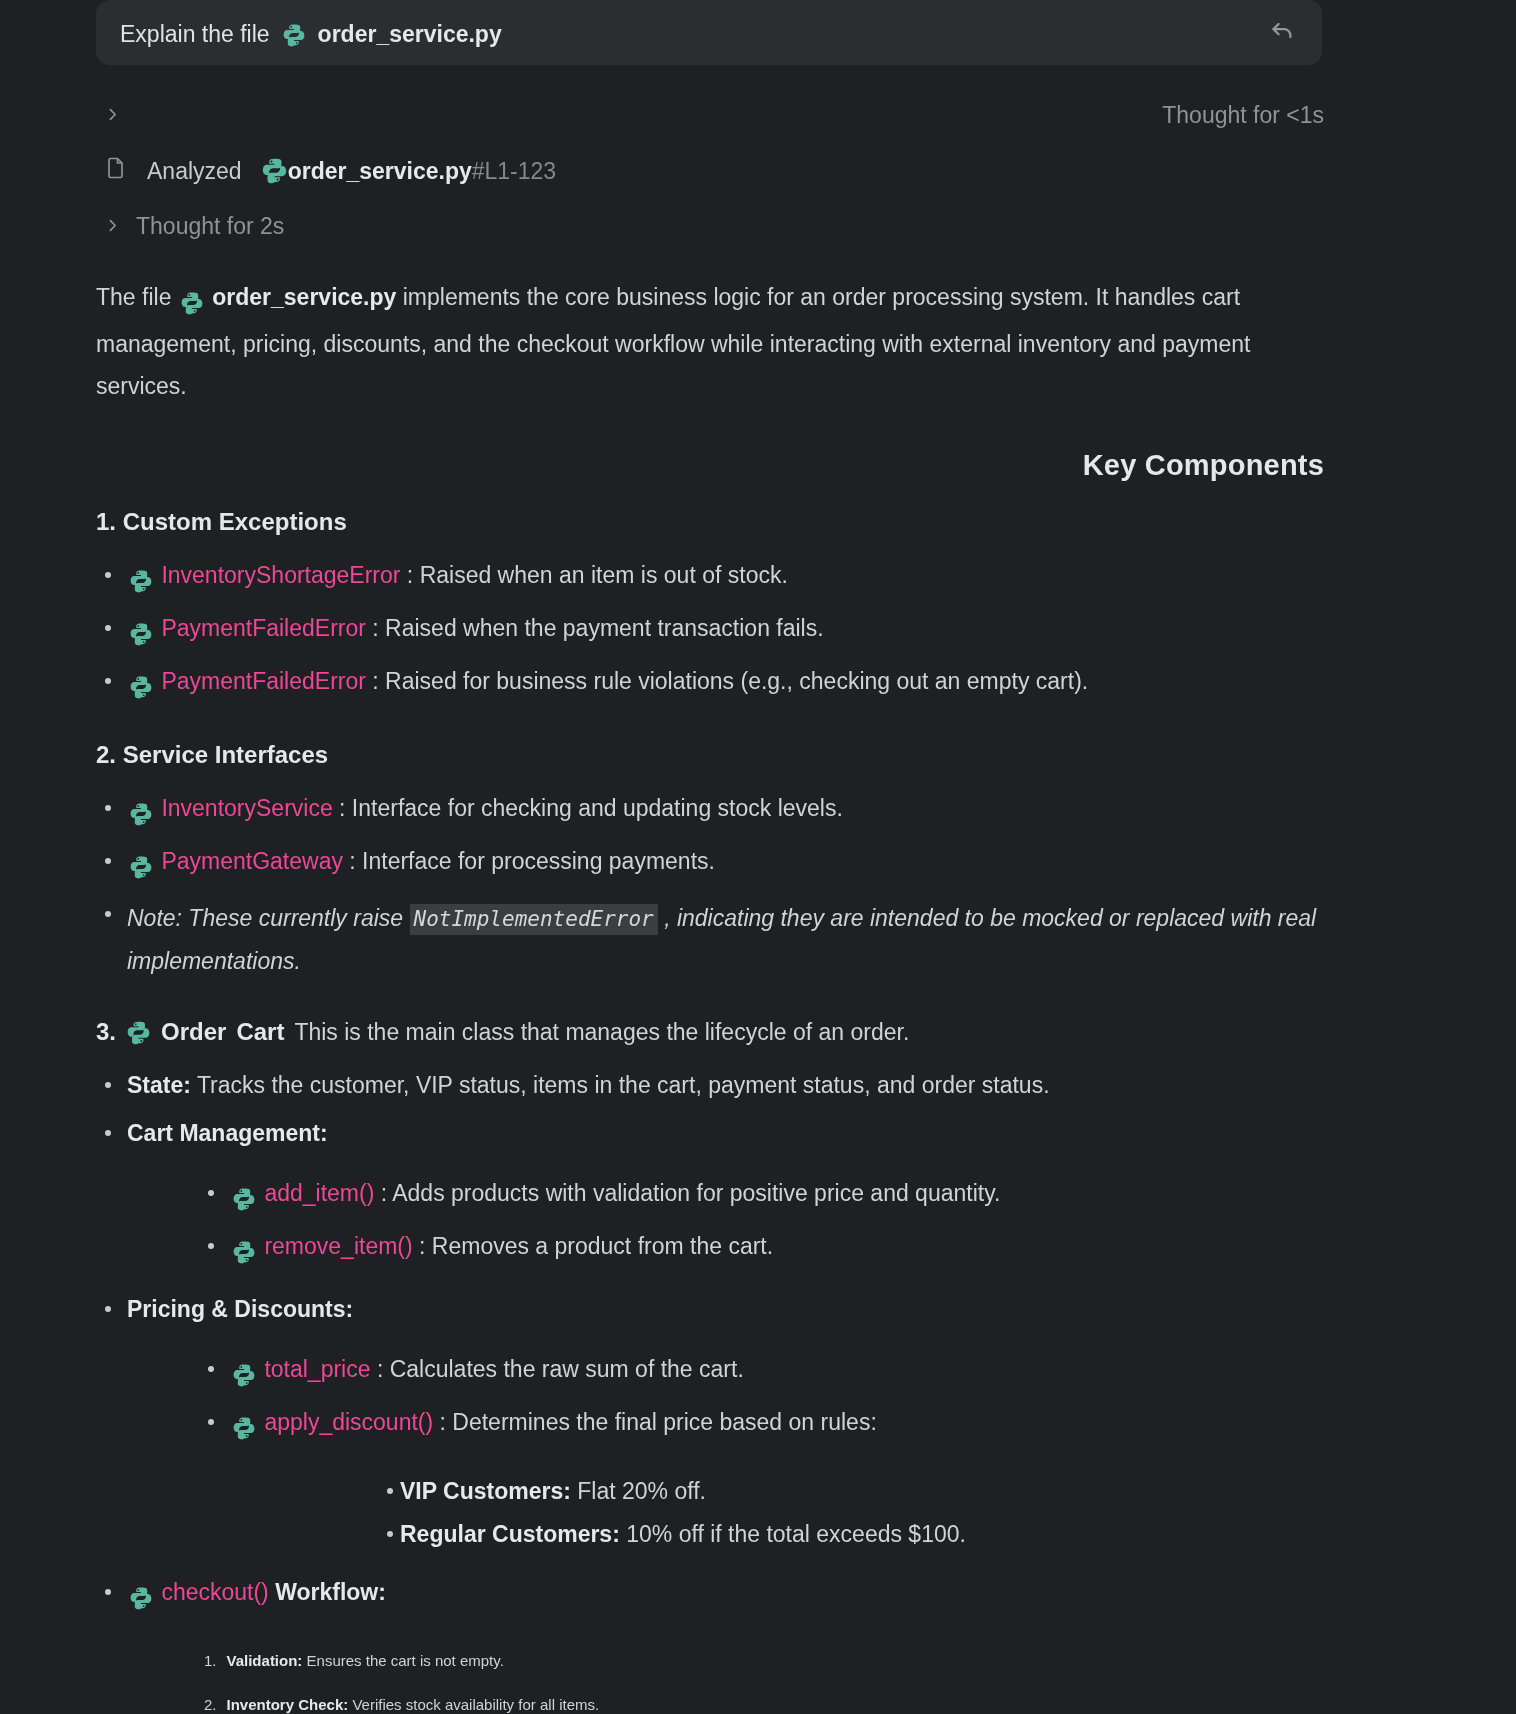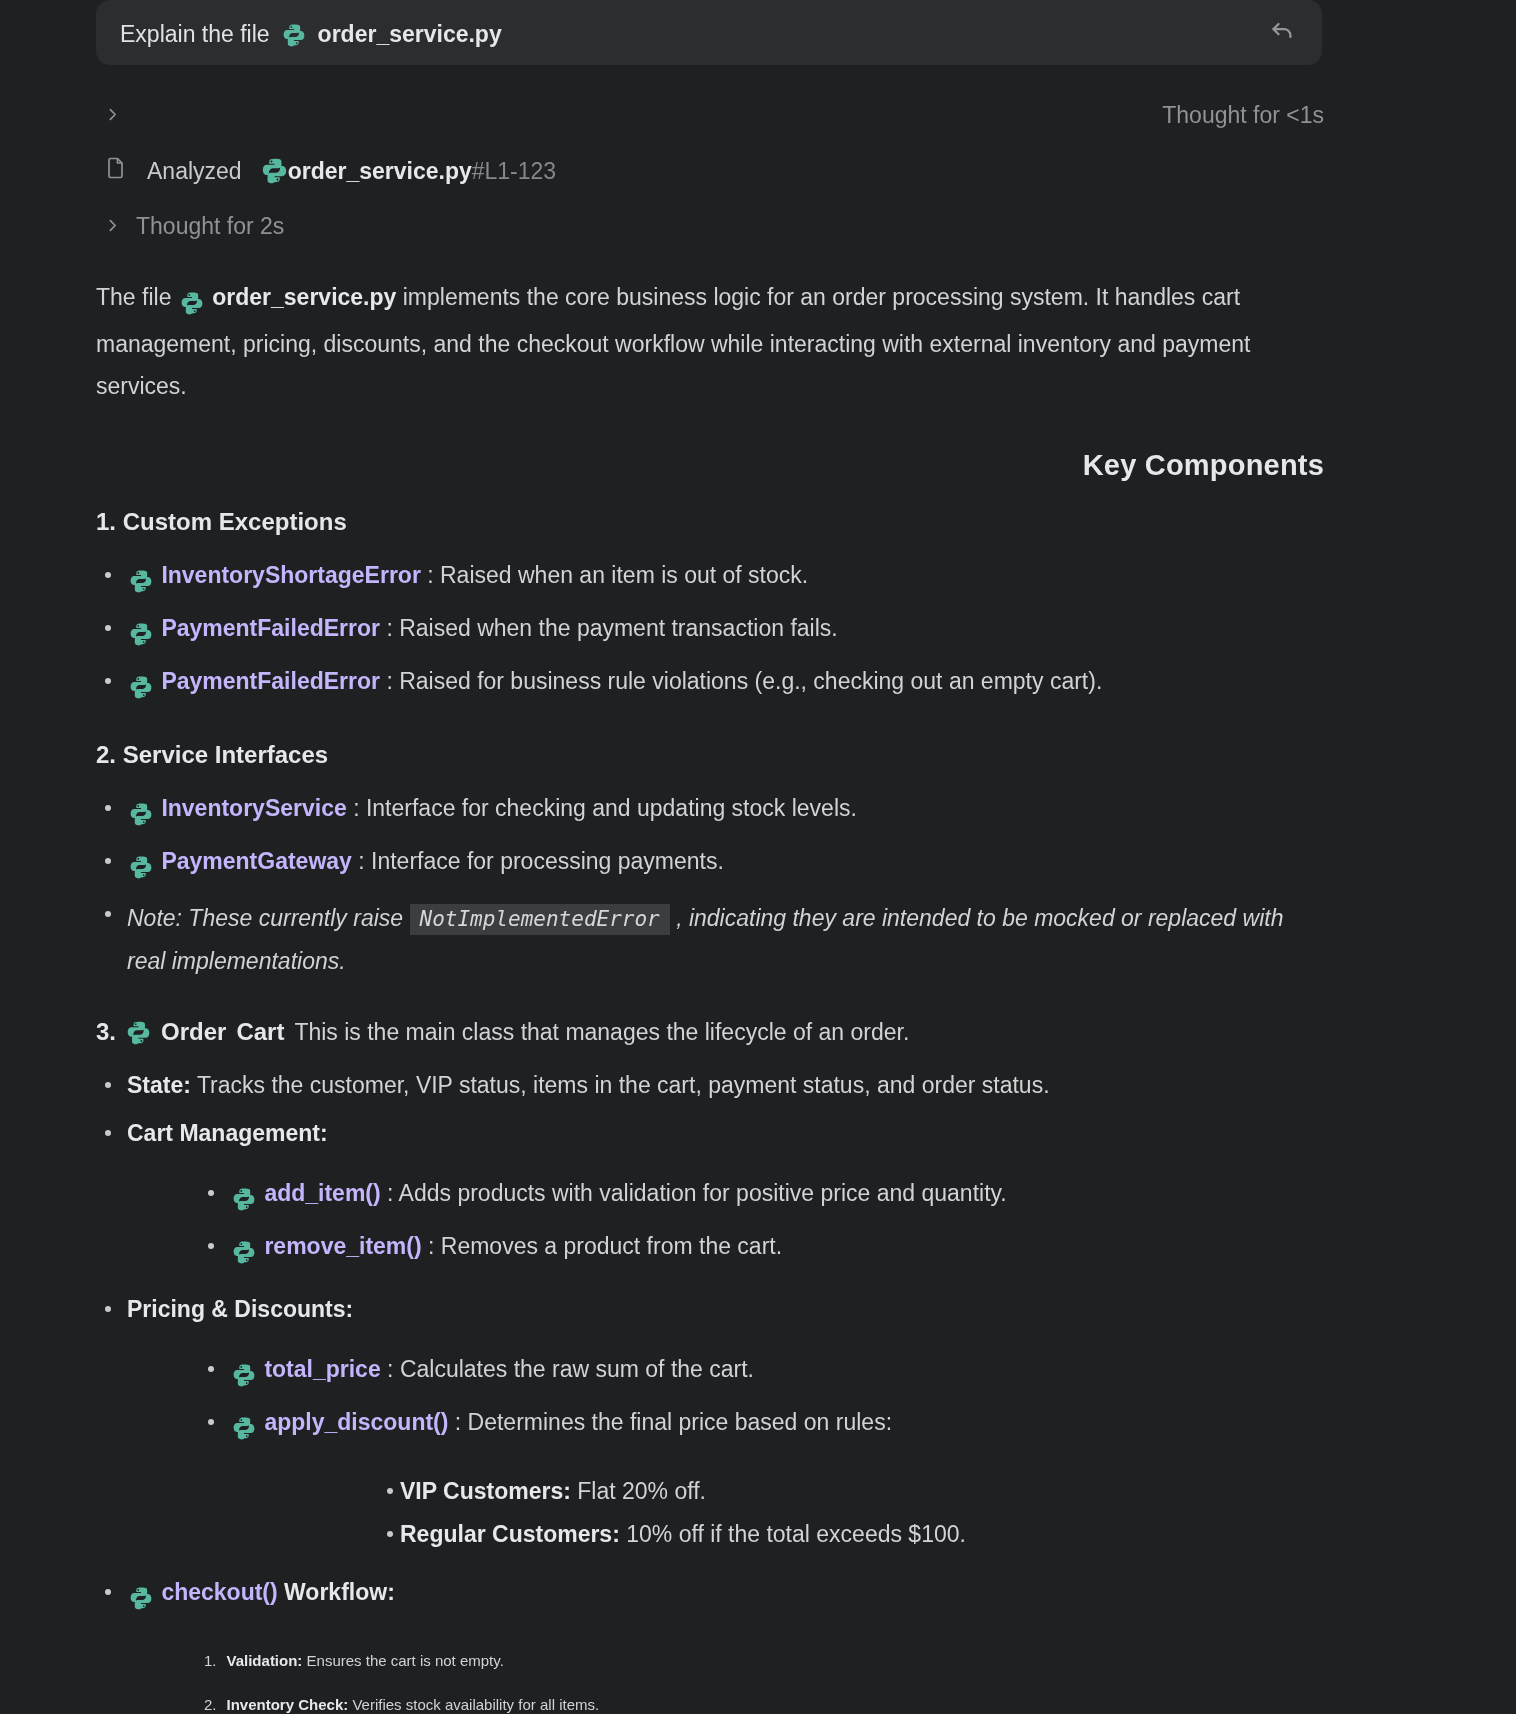--- a/index.html
+++ b/index.html
@@ -27,30 +27,30 @@
 
   h2.kc{margin:42px 0 0;font-size:29px;font-weight:700;color:#e6e7e8;letter-spacing:.2px;text-align:right;}
   h3.sub{margin:26px 0 0;font-size:24px;font-weight:700;color:#e6e7e8;}
   h3.sub.later{margin-top:38px;}
   .h-order{margin-top:36px;font-size:24px;font-weight:700;color:#e6e7e8;display:flex;align-items:center;gap:10px;flex-wrap:wrap;}
   .h-order .rest{font-weight:400;font-size:23px;color:#d2d3d4;}
 
   ul{list-style:none;padding:0;margin:22px 0 0;}
   li{position:relative;padding-left:31px;margin-bottom:14px;font-size:23px;line-height:34px;color:#d2d3d4;}
   li::before{content:"";position:absolute;left:9px;top:14px;width:6px;height:6px;border-radius:50%;background:#c9cacb;}
-  li .iname{font-weight:700;color:#c4b5fd;}
+  li .iname{font-weight:400;color:#ec4899;}
   ul.l2{padding-left:72px;margin:26px 0 6px;}
   ul.l3{padding-left:148px;margin:30px 0 4px;}
   ul.l3 li{padding-left:22px;margin-bottom:9px;}
   li.lead-item{margin-top:6px;}
   li.sp{margin-top:24px;}
 
   .note{font-style:italic;line-height:42px;}
   .chip{font-family:"DejaVu Sans Mono",monospace;font-style:italic;background:#3b3e3f;border-radius:0;
-        padding:3px 10px 4px;font-size:21px;color:#d6d7d8;white-space:nowrap;}
+        padding:3px 4px 4px;font-size:21px;color:#d6d7d8;white-space:nowrap;}
 
   ol.wf{list-style:none;margin:30px 0 0;padding-left:77px;}
   ol.wf li{padding-left:0;margin-bottom:11px;font-size:15px;line-height:33px;}
   ol.wf li::before{display:none;}
   ol.wf .num{margin-right:10px;}
   .blead{font-weight:700;color:#e7e8e9;}
 
   .py{flex:0 0 auto;vertical-align:-5px;}
   .inline-ic{display:inline-block;vertical-align:-5px;margin:0 2px;}
 </style>

